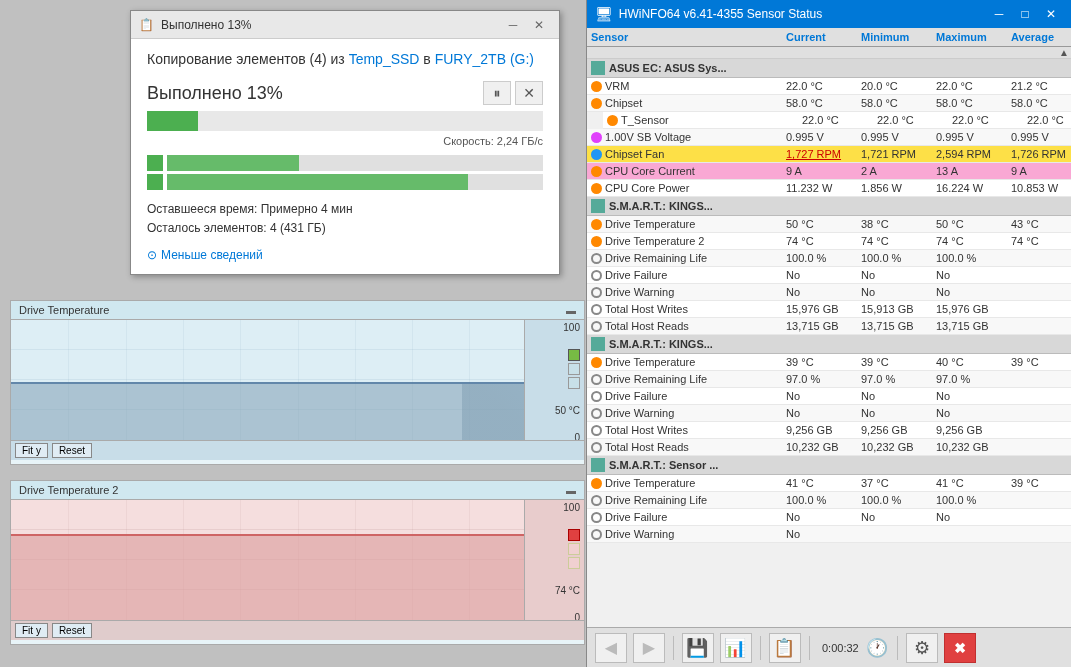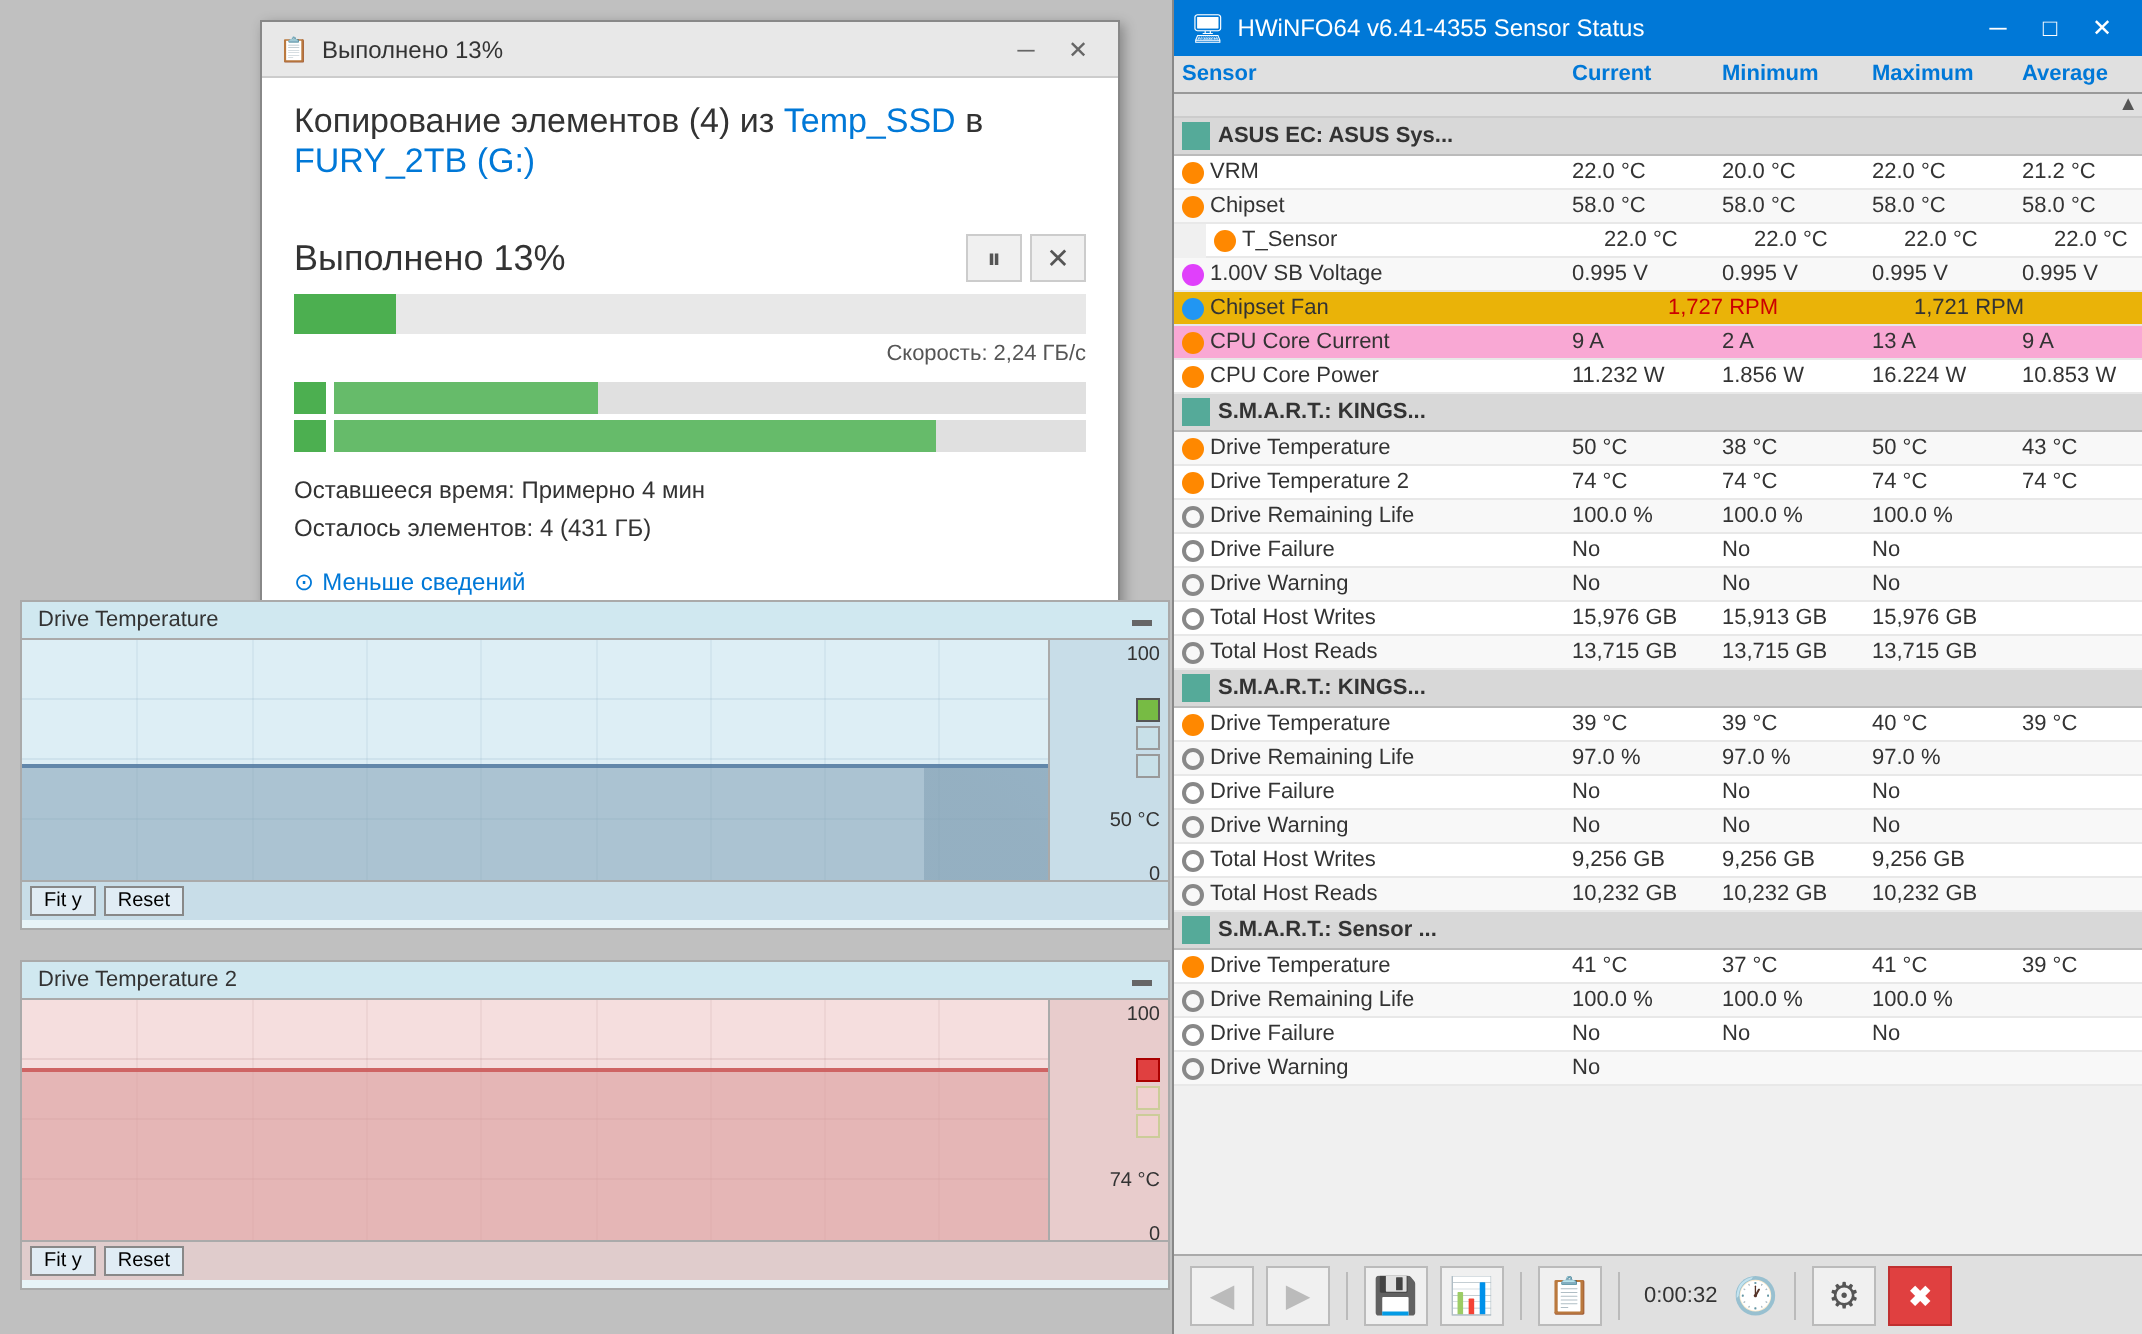--- a/index.html
+++ b/index.html
@@ -71,23 +71,23 @@
       color: #333;
       border-bottom: 1px solid #ccc;
     }
     .copy-dialog .title-bar .win-buttons .win-btn {
       color: #666;
     }
     .copy-dialog-body {
       padding: 12px 16px;
     }
     .copy-source-text {
-      font-size: 17px;
-      color: #333;
-      margin-bottom: 26px;
+      font-size: 14px;
+      color: #333;
+      margin-bottom: 14px;
     }
     .copy-source-text a { color: #0078d7; text-decoration: none; }
     .progress-title-row {
       display: flex;
       align-items: center;
       justify-content: space-between;
       margin-bottom: 6px;
     }
     .progress-title {
       font-size: 18px;
@@ -539,26 +539,26 @@
       <div class="hwinfo-row" style="background: rgb(248, 248, 248);">
         <div class="hwinfo-cell sensor-name">
           <div style="width: 11px; height: 11px; background: rgb(224, 64, 251); border-radius: 50%; flex-shrink: 0;"></div>
           <span>1.00V SB Voltage</span>
         </div>
         <div class="hwinfo-cell">0.995 V</div>
         <div class="hwinfo-cell">0.995 V</div>
         <div class="hwinfo-cell">0.995 V</div>
         <div class="hwinfo-cell">0.995 V</div>
       </div>
-      <div class="hwinfo-row" style="background: #eab308; gap: 48px;">
+      <div class="hwinfo-row" style="background: #fde047;">
         <div class="hwinfo-cell sensor-name">
           <div style="width: 11px; height: 11px; background: rgb(33, 150, 243); border-radius: 50%; flex-shrink: 0;"></div>
           <span>Chipset Fan</span>
         </div>
-        <div class="hwinfo-cell" style="color: rgb(204, 0, 0);">1,727 RPM</div>
+        <div class="hwinfo-cell" style="color: rgb(204, 0, 0); text-decoration: underline;">1,727 RPM</div>
         <div class="hwinfo-cell">1,721 RPM</div>
         <div class="hwinfo-cell">2,594 RPM</div>
         <div class="hwinfo-cell">1,726 RPM</div>
       </div>
       <div class="hwinfo-row" style="background: #f9a8d4;">
         <div class="hwinfo-cell sensor-name">
           <div style="width: 11px; height: 11px; background: rgb(255, 136, 0); border-radius: 50%; flex-shrink: 0;"></div>
           <span>CPU Core Current</span>
         </div>
         <div class="hwinfo-cell">9 A</div>

